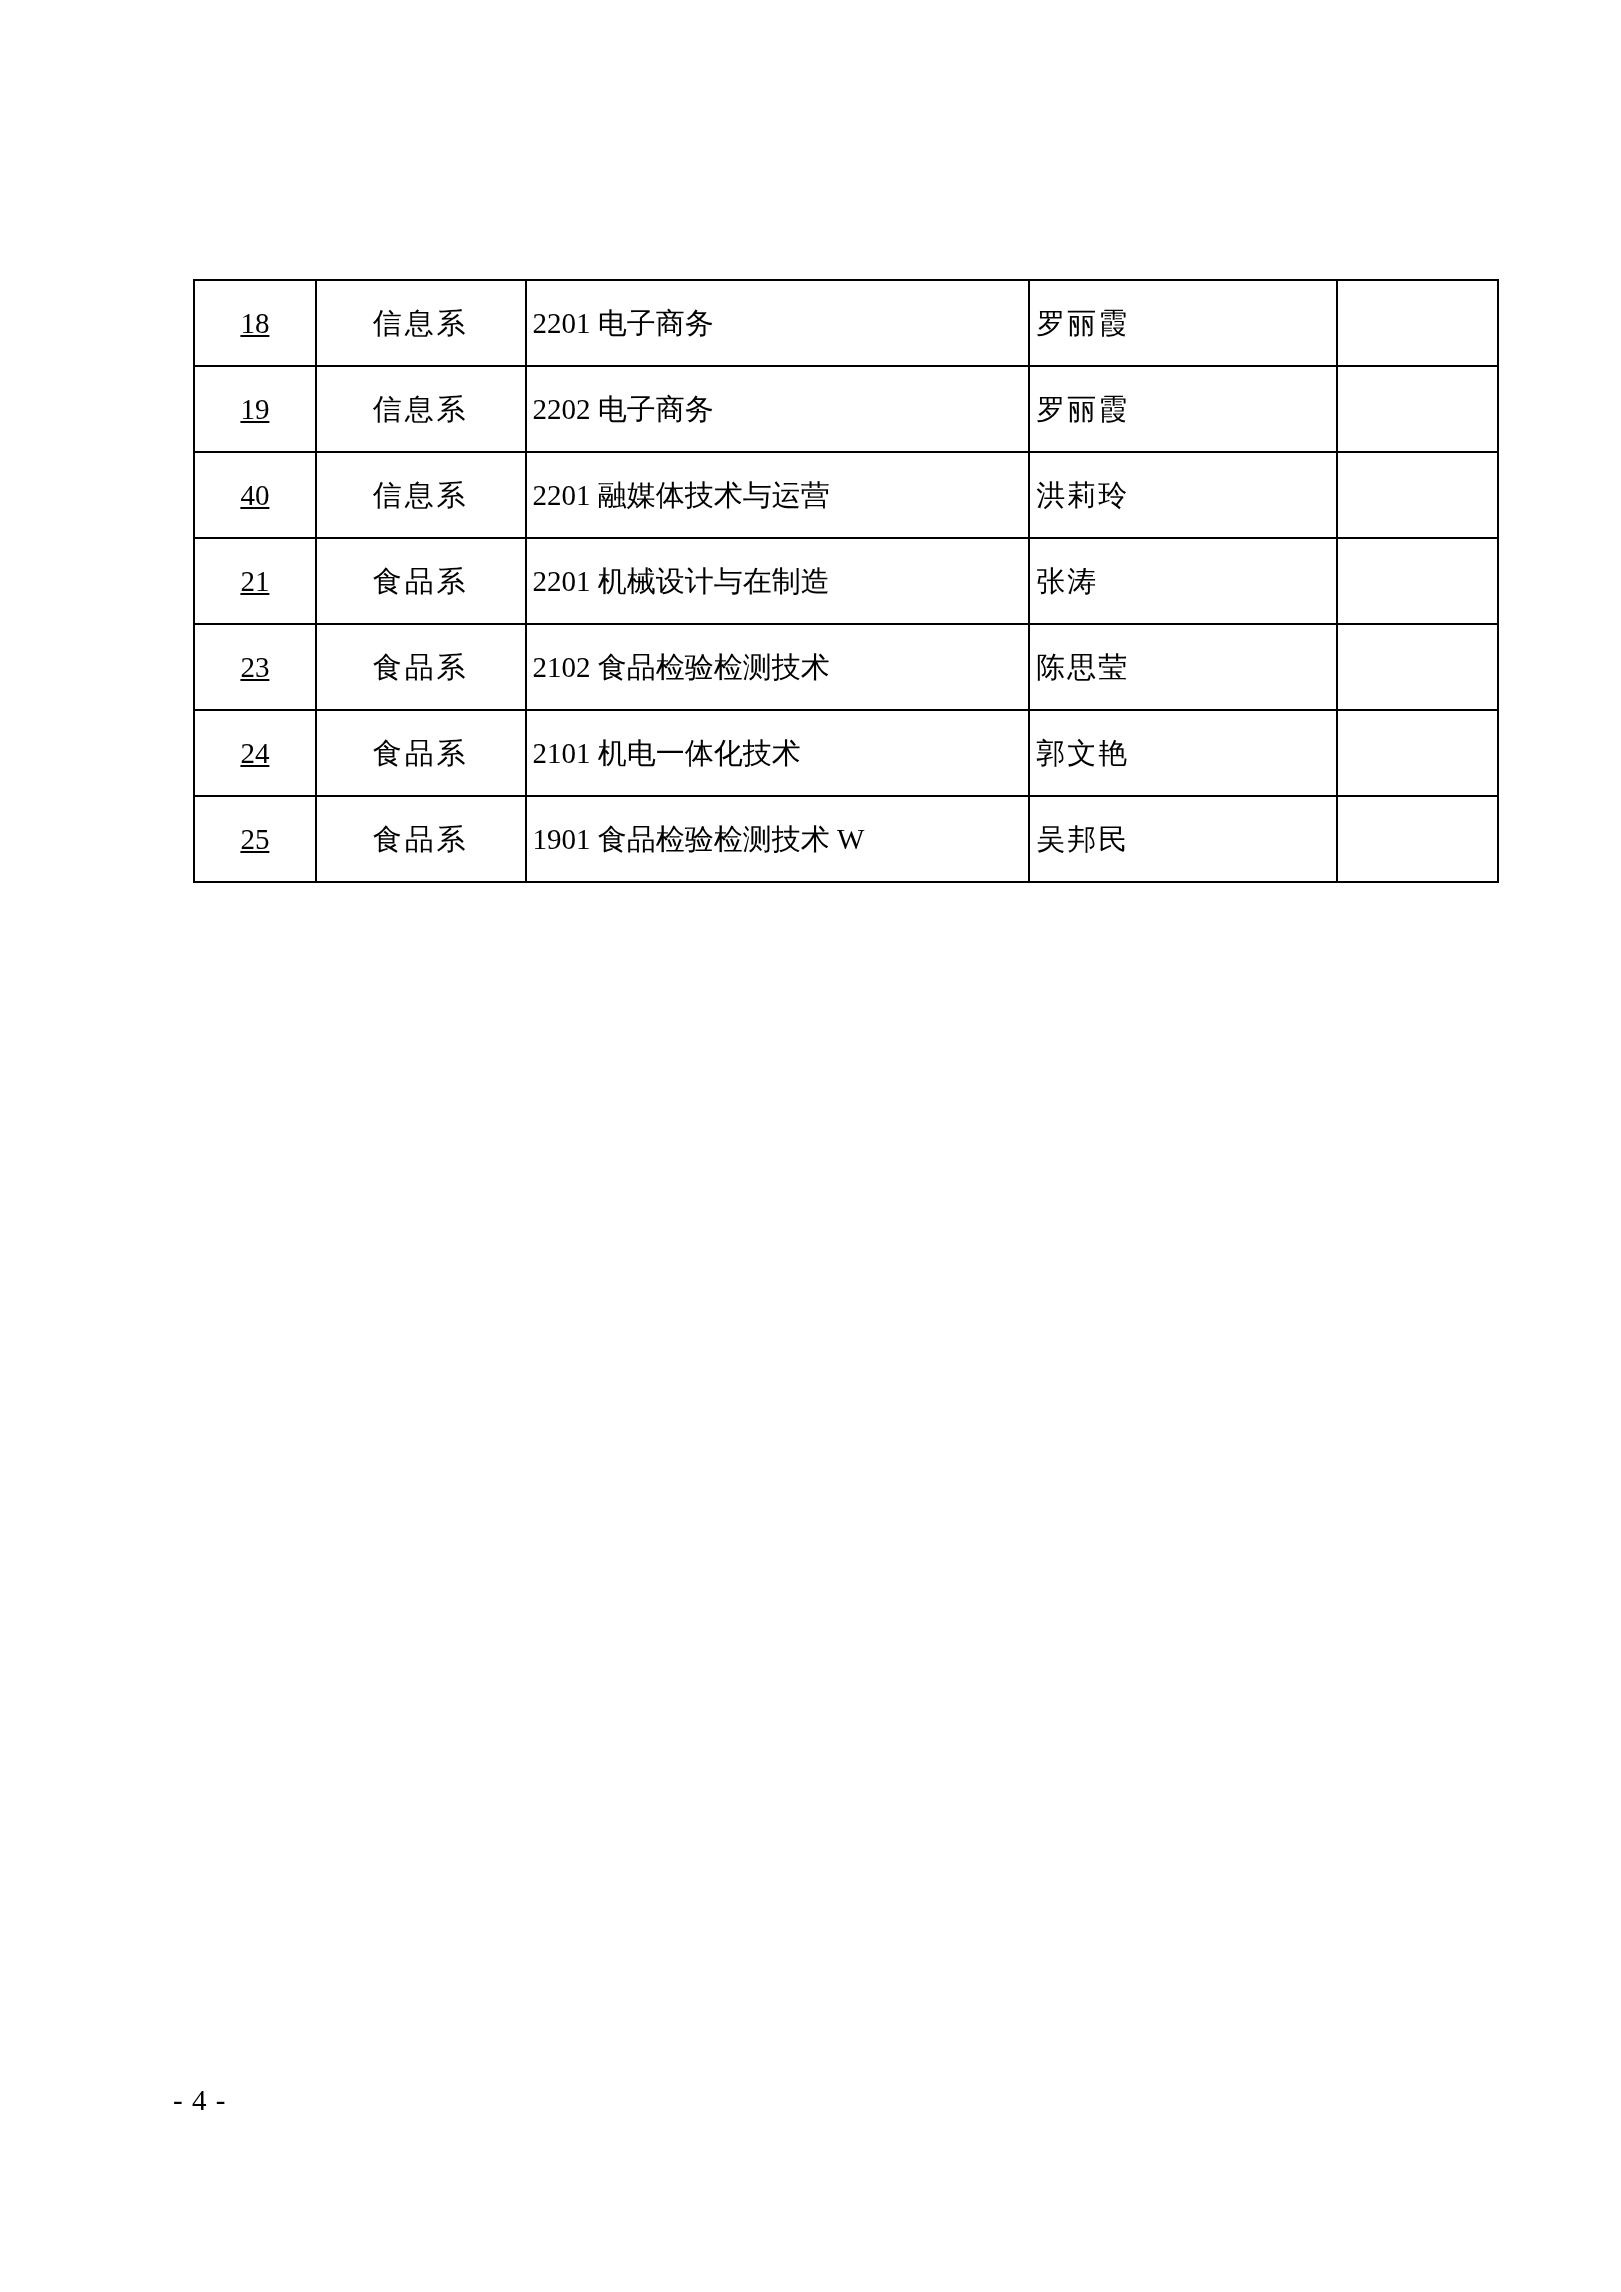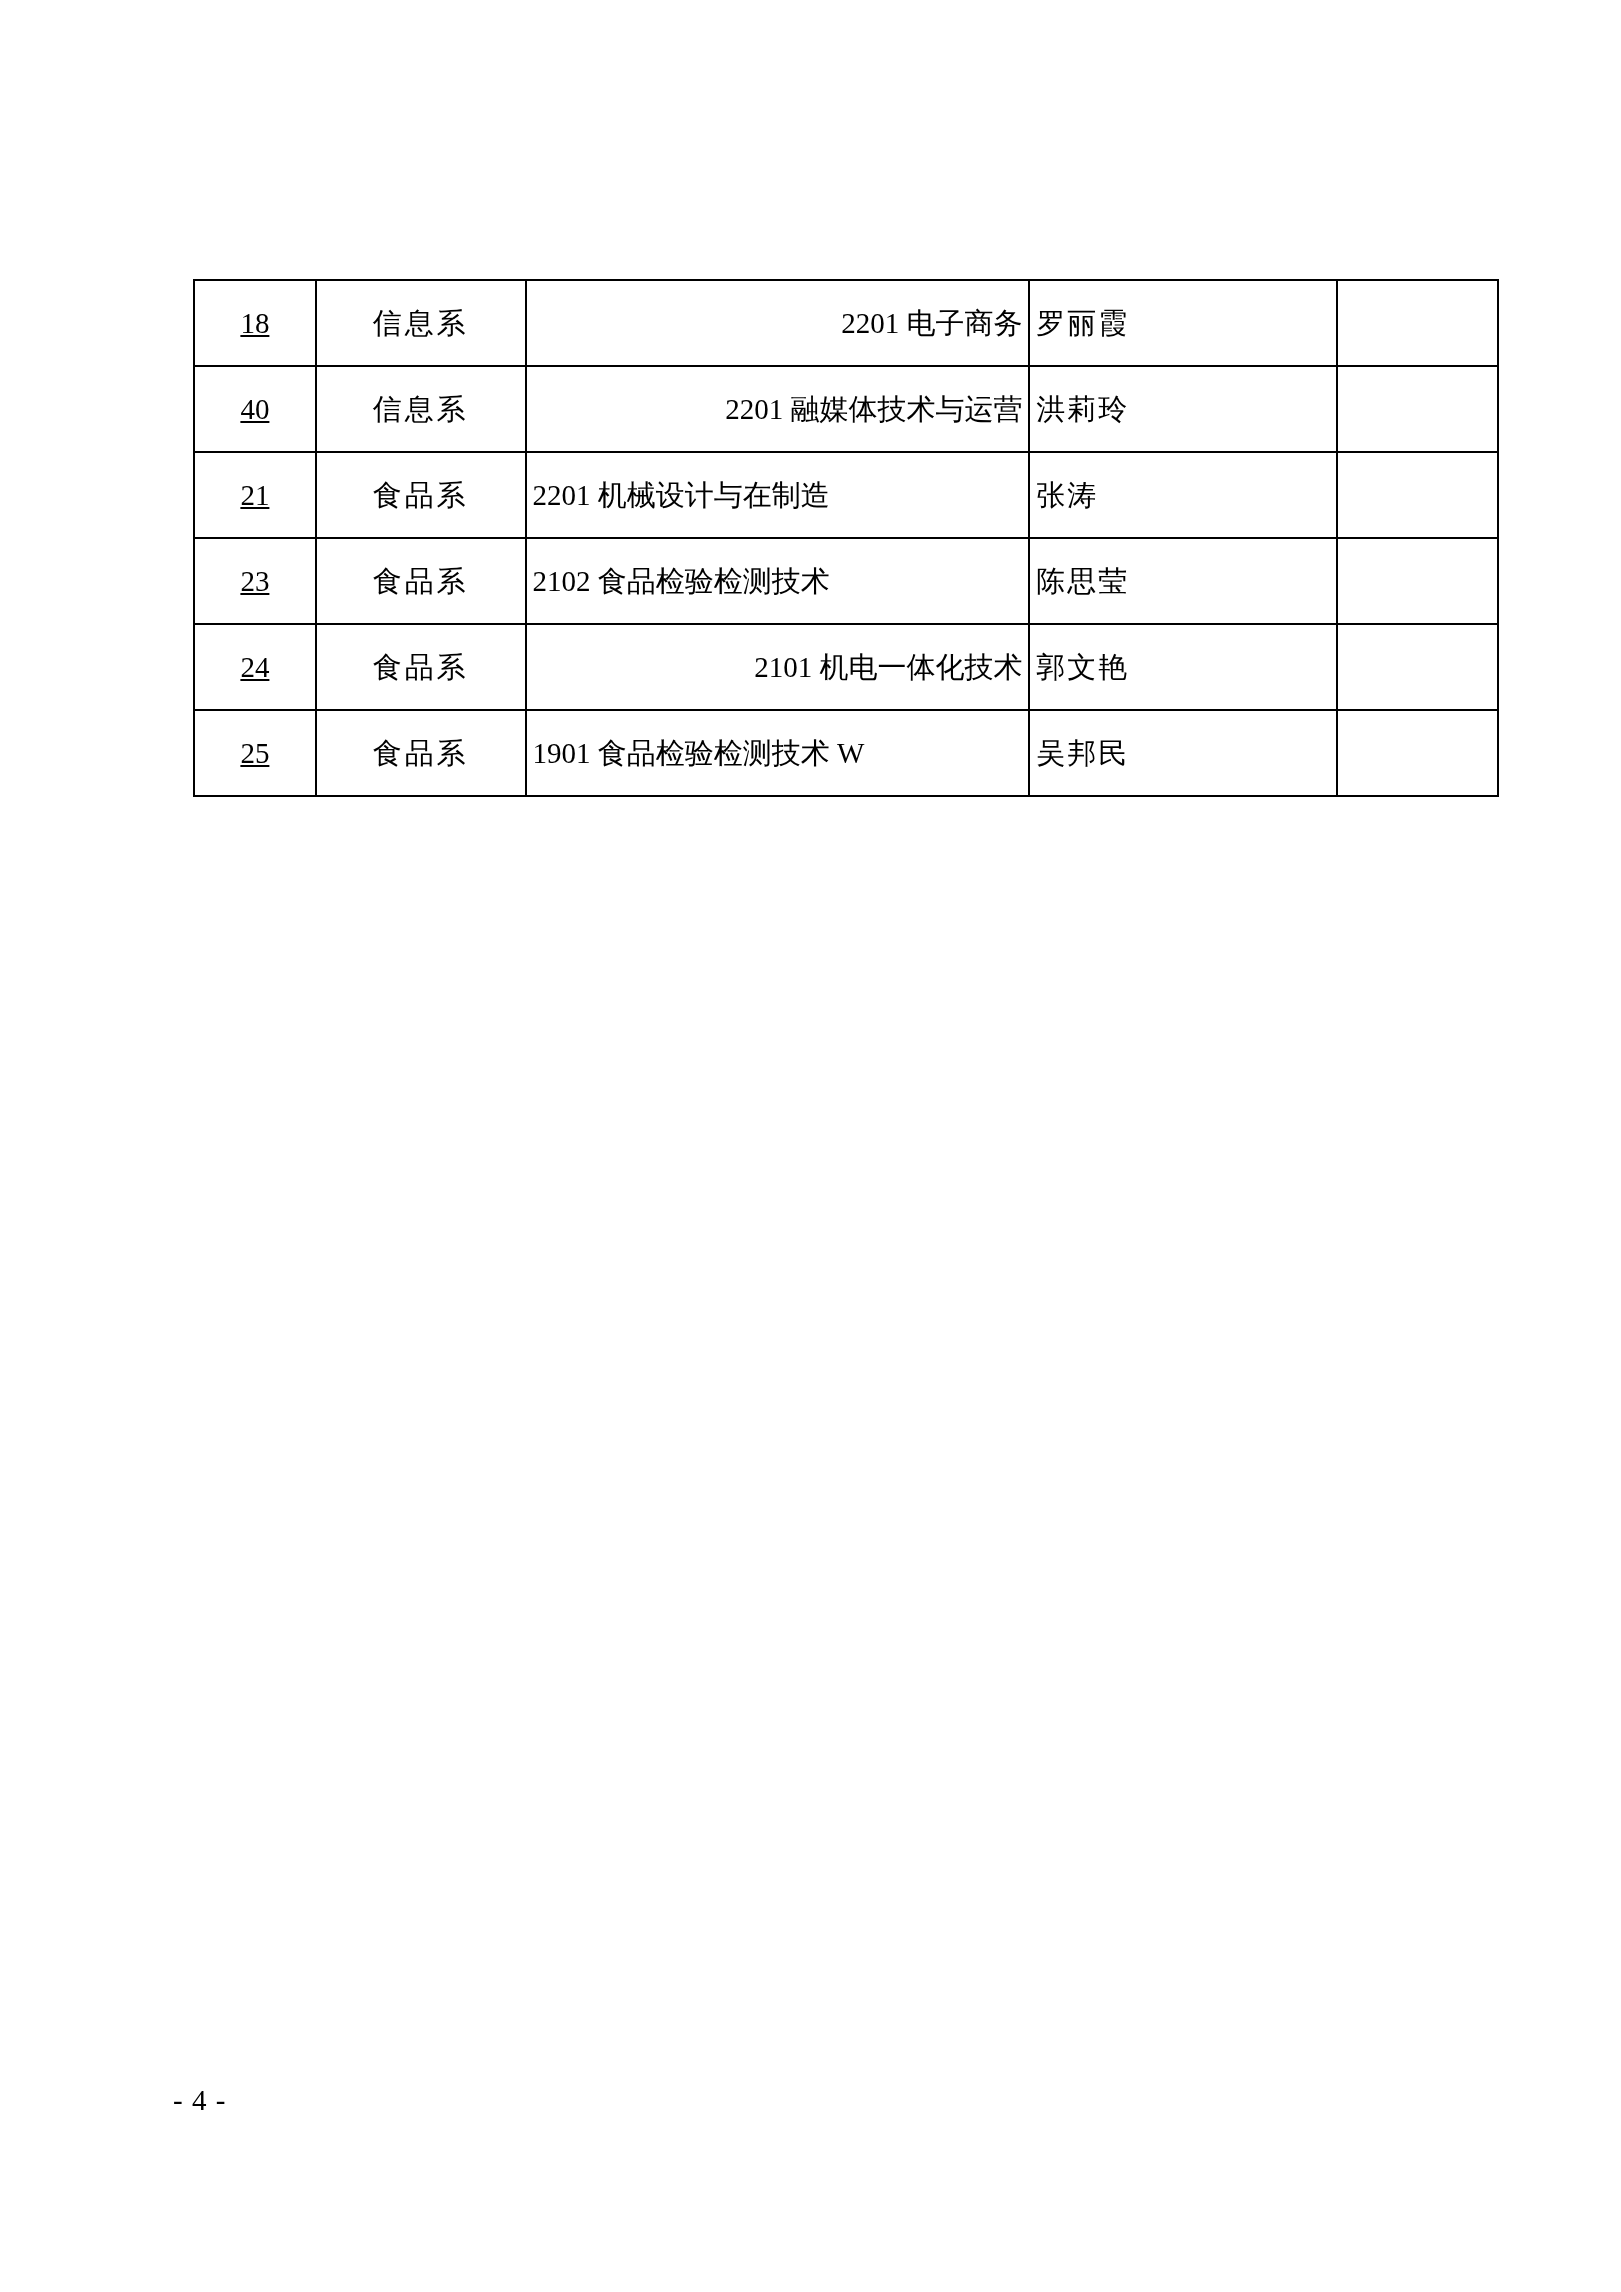--- a/index.html
+++ b/index.html
@@ -38,21 +38,21 @@
     line-height: 1.2;
     vertical-align: middle;
     font-family: "Liberation Serif", "DejaVu Serif", serif;
   }
   .col-index   { width: 108px;  text-align: center; text-decoration: underline; }
   .col-dept    { width: 196px;  text-align: center; letter-spacing: 2.9px; border-radius: 13px; }
   .col-course  { width: 490px;  text-align: left; }
   .col-teacher { width: 294px;  text-align: left; letter-spacing: 2px; }
   .col-blank   { width: 147px;  text-align: center; }
 
-  .course-left { text-align: right; padding-left: 19.6px; }
+  .course-left { text-align: left; padding-left: 19.6px; }
 
   .page-number {
     position: absolute;
     left: 173px;
     top: 2084px;
     font-size: 29px;
     letter-spacing: 1px;
     font-family: "Liberation Serif", "DejaVu Serif", serif;
   }
 </style>
@@ -65,20 +65,27 @@
     <tbody>
 
       <tr>
         <td class="col-index">18</td>
         <td class="col-dept">信息系</td>
         <td class="col-course course-left">2201 电子商务</td>
         <td class="col-teacher">罗丽霞</td>
         <td class="col-blank"></td>
       </tr>
 
+      <tr>
+        <td class="col-index">19</td>
+        <td class="col-dept">信息系</td>
+        <td class="col-course course-left">2202 电子商务</td>
+        <td class="col-teacher">罗丽霞</td>
+        <td class="col-blank"></td>
+      </tr>
 
       <tr>
         <td class="col-index">40</td>
         <td class="col-dept">信息系</td>
         <td class="col-course course-left">2201 融媒体技术与运营</td>
         <td class="col-teacher">洪莉玲</td>
         <td class="col-blank"></td>
       </tr>
 
       <tr>

